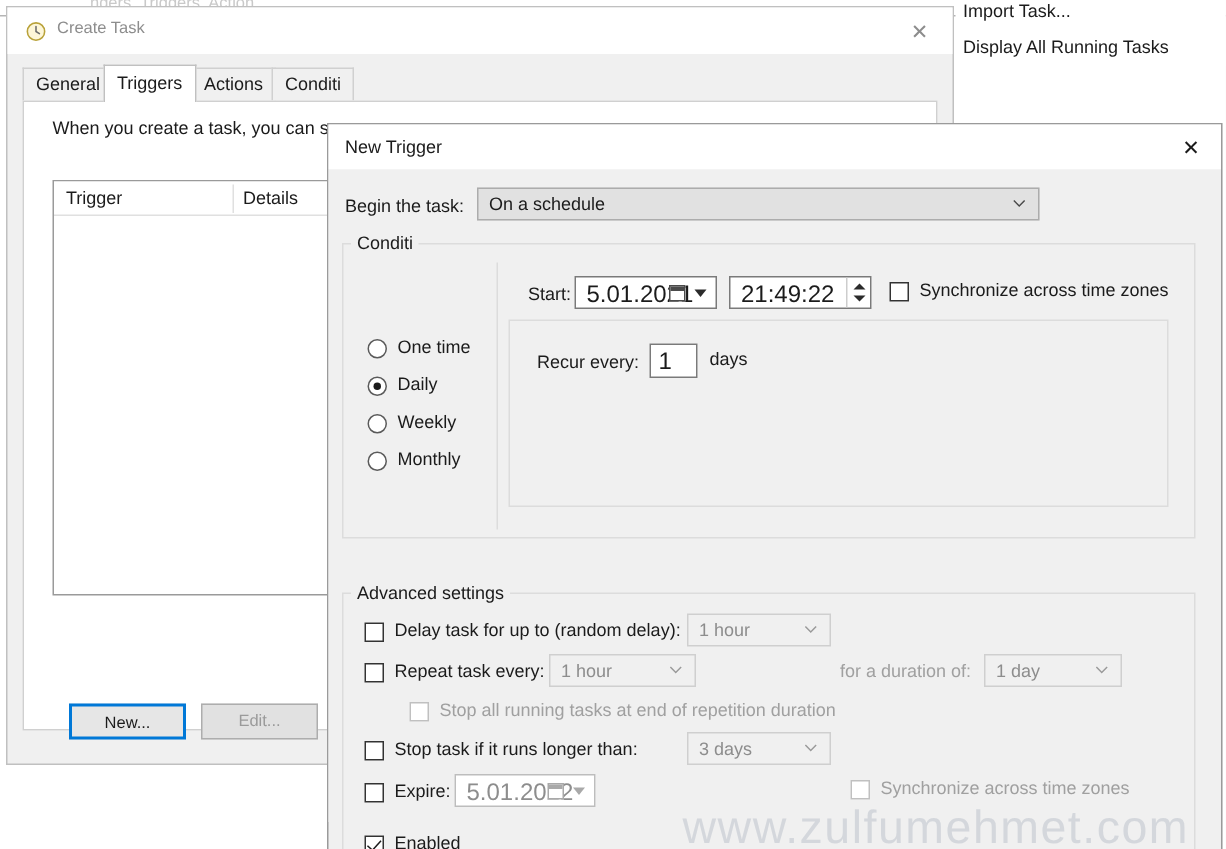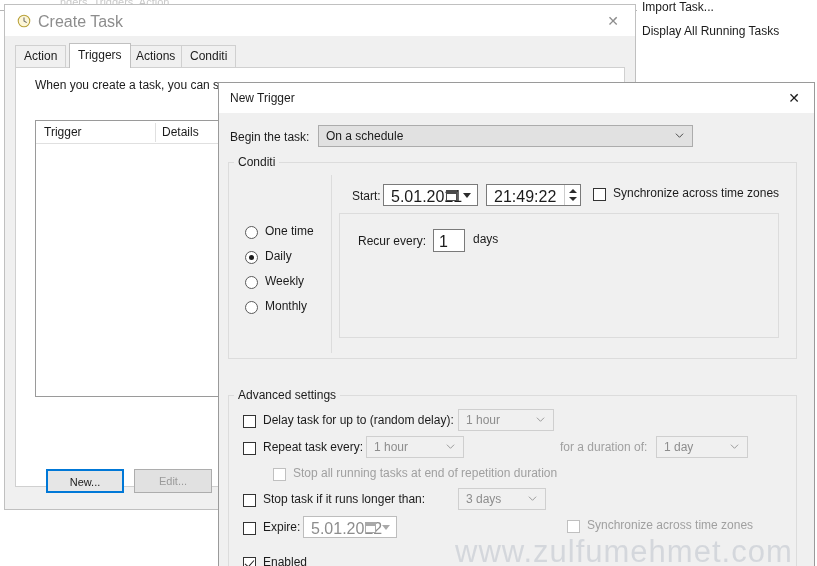--- a/index.html
+++ b/index.html
@@ -72,21 +72,21 @@
     box-sizing: border-box;
   }
   .ct-icon {
     position: absolute;
     left: 12px; top: 9px;
     width: 14px; height: 14px;
   }
   .ct-title {
     position: absolute;
     left: 33px; top: 8px;
-    font-size: 16px;
+    font-size: 11px;
     color: #8d8d8d;
     white-space: nowrap;
   }
   .ct-close {
     position: absolute;
     right: 8px; top: 6px;
     width: 28px; height: 20px;
     line-height: 20px;
     text-align: center;
     font-size: 14px;
@@ -427,21 +427,21 @@
       <svg class="ct-icon" viewBox="0 0 16 16">
         <circle cx="8" cy="8" r="6.6" fill="#fdf6d8" stroke="#b9a23a" stroke-width="1.2"></circle>
         <path d="M8 4.2 L8 8 L10.6 9.6" stroke="#6d6d6d" stroke-width="1.2" fill="none" stroke-linecap="round"></path>
       </svg>
       <div class="ct-title">Create Task</div>
       <div class="ct-close">✕</div>
     </div>
 
     <div class="ct-tabstrip">
       <div class="ct-tab" style="left:0px;">
-        <span>Action</span>
+        <span>General</span>
       </div>
       <div class="ct-tab active" style="left:54px;">
         <span>Triggers</span>
       </div>
       <div class="ct-tab" style="left:112px;">
         <span>Actions</span>
       </div>
       <div class="ct-tab" style="left:166px;">
         <span>Conditi</span>
       </div>
@@ -556,21 +556,21 @@
         <svg class="arw" viewBox="0 0 10 10">
           <path d="M1 3 L5 7 L9 3" stroke="#9a9a9a" stroke-width="1.1" fill="none"></path>
         </svg>
       </div>
 
       <div class="cbox dim" style="left:54px; top:355px;"></div>
       <div class="lbl dim" style="left:74px; top:353px;">Stop all running tasks at end of repetition duration</div>
 
       <div class="cbox" style="left:24px; top:381px;"></div>
       <div class="lbl" style="left:44px; top:379px;">Stop task if it runs longer than:</div>
-      <div class="combo disabled" style="left:239px; top:375px; width:88px;">
+      <div class="combo disabled" style="left:239px; top:375px; width:96px;">
         <span class="txt">3 days</span>
         <svg class="arw" viewBox="0 0 10 10">
           <path d="M1 3 L5 7 L9 3" stroke="#9a9a9a" stroke-width="1.1" fill="none"></path>
         </svg>
       </div>
 
       <div class="cbox" style="left:24px; top:409px;"></div>
       <div class="lbl" style="left:44px; top:407px;">Expire:</div>
 
       <div class="tinput dim" style="left:84px; top:403px; width:94px;">

